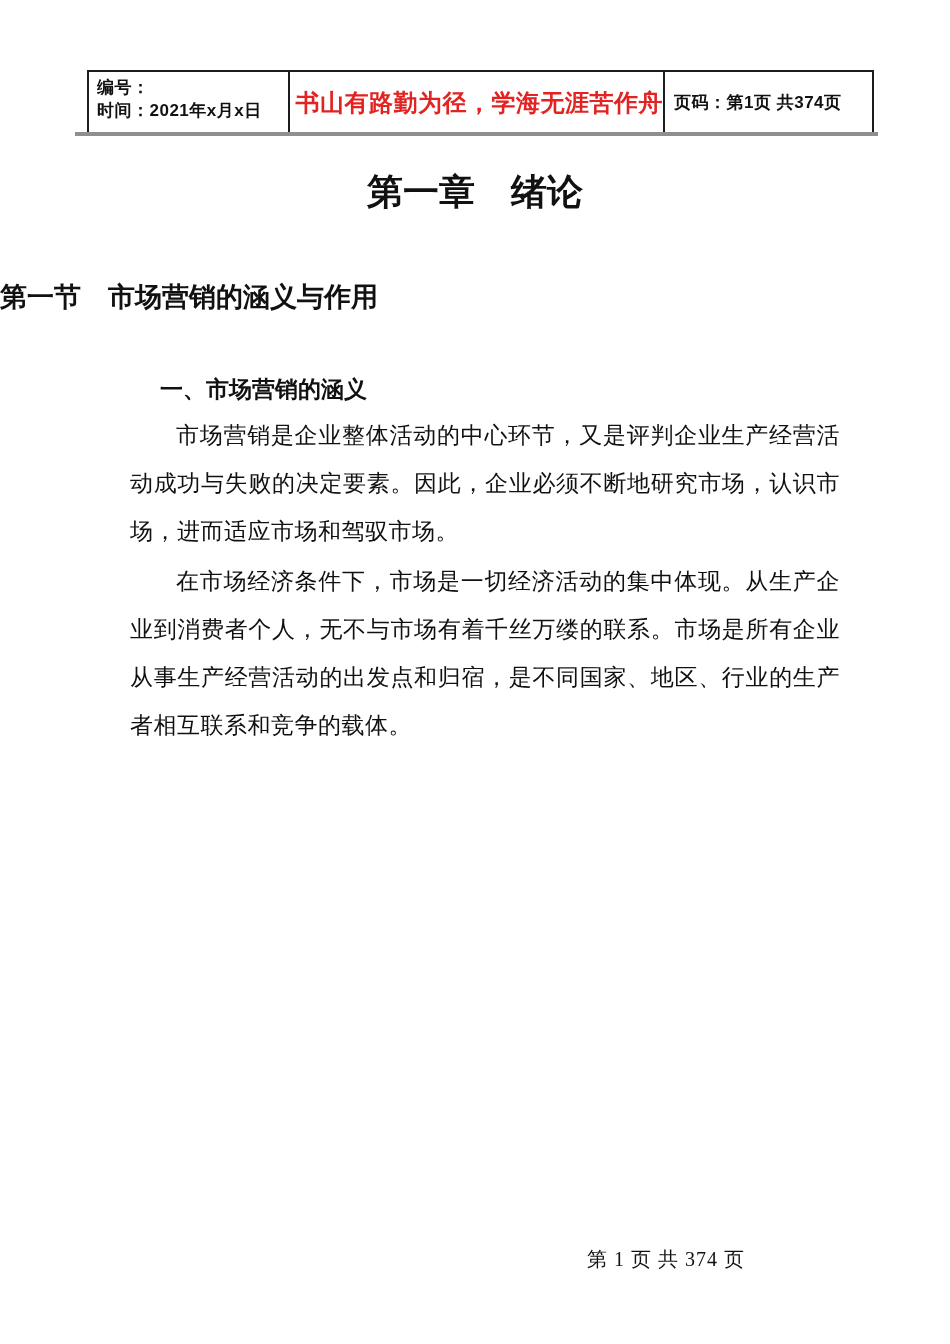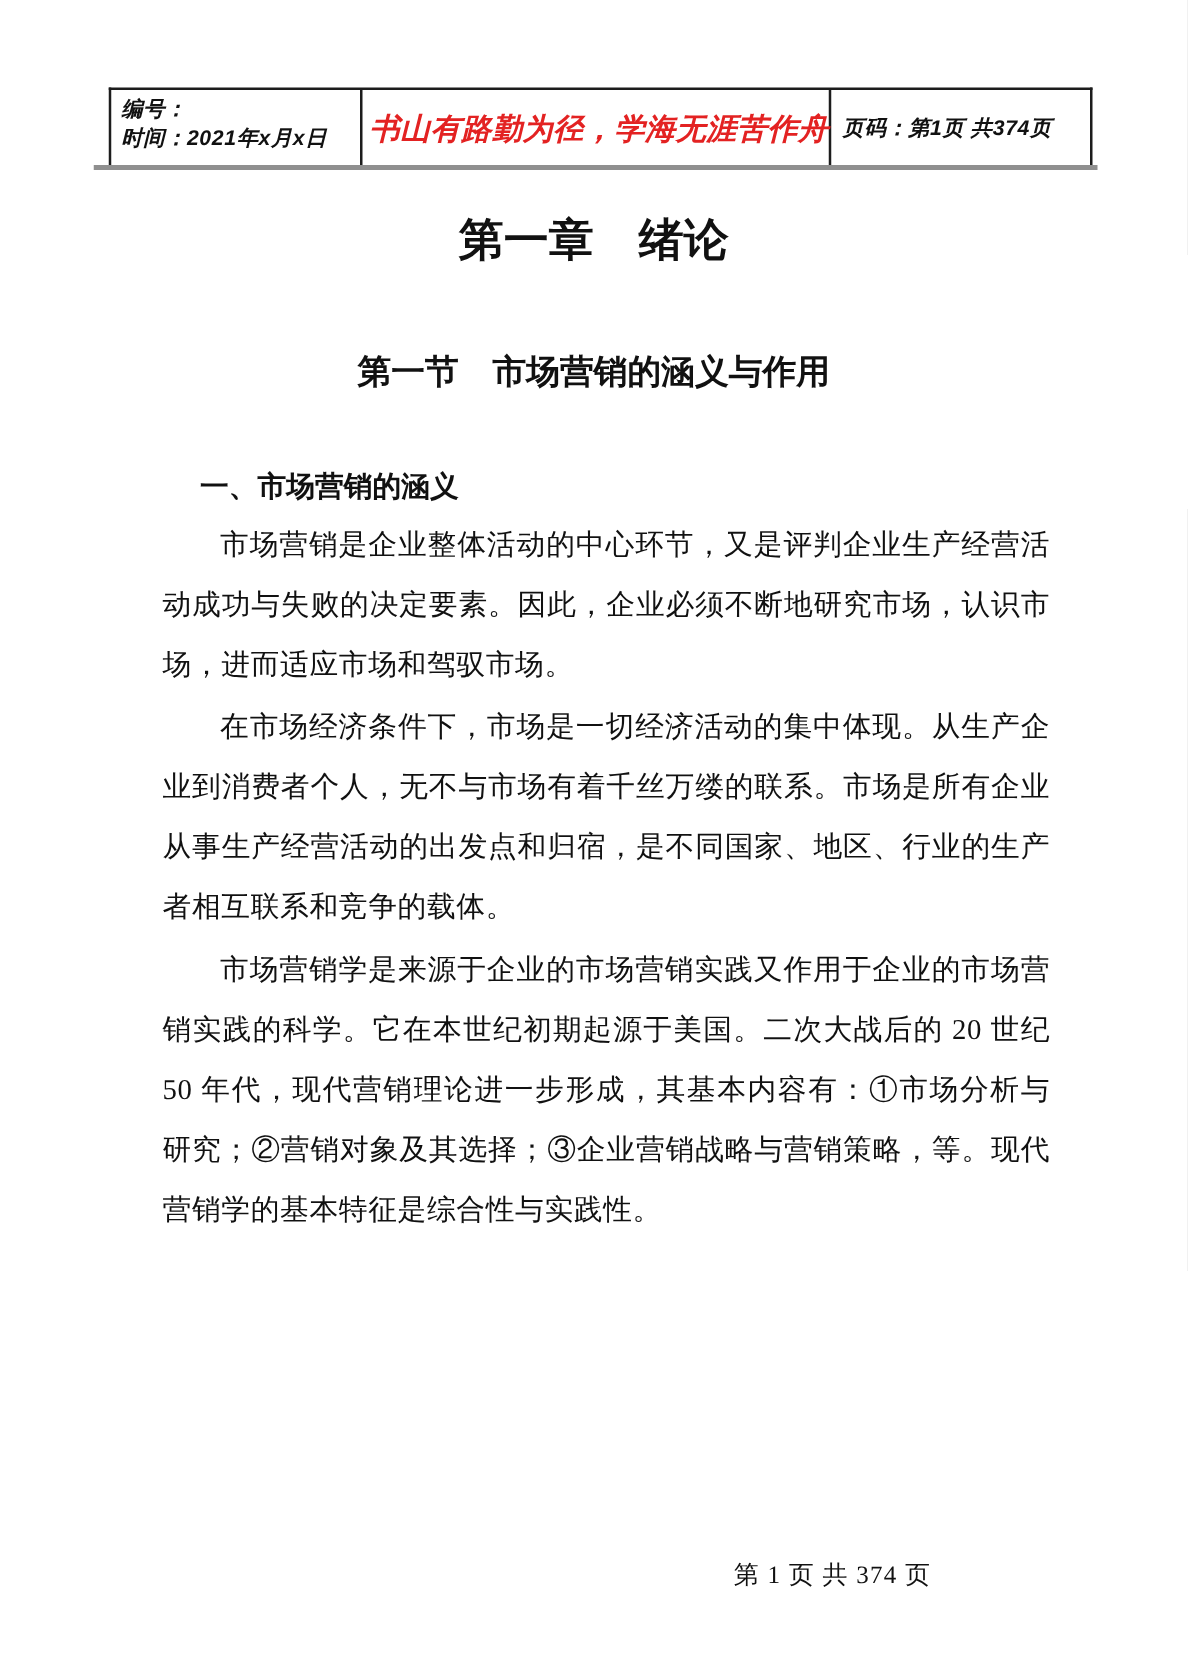--- a/index.html
+++ b/index.html
@@ -18,21 +18,20 @@
   
   .header-table {
     position: absolute;
     left: 87px; top: 70px;
     width: 787px; height: 63px;
     display: flex;
     border-top: 2px solid #1c1c1c;
     border-left: 2px solid #1c1c1c;
     border-right: 2px solid #1c1c1c;
     font-family: "Liberation Sans", "DejaVu Sans", sans-serif;
-    font-style: italic;
   }
   .header-cell { height: 100%; }
   .cell-meta {
     width: 201px;
     border-right: 2px solid #1c1c1c;
     padding: 4px 0 0 8px;
     font-size: 17px;
     font-weight: bold;
     line-height: 23px;
     letter-spacing: 0.5px;
@@ -67,21 +66,21 @@
     left: 0; top: 168px;
     width: 100%;
     text-align: center;
     font-size: 36px;
     font-weight: bold;
   }
   .section-title {
     position: absolute;
     left: 0; top: 279px;
     width: 100%;
-    text-align: center;
+    text-align: left;
     font-size: 27px;
     font-weight: bold;
   }
   .sub-heading {
     position: absolute;
     left: 160px; top: 374px;
     font-size: 23px;
     font-weight: bold;
     font-family: "Liberation Sans", "DejaVu Sans", sans-serif;
   }
@@ -130,18 +129,17 @@
 
   <div class="chapter-title">第一章　绪论</div>
 
   <div class="section-title">第一节　市场营销的涵义与作用</div>
 
   <div class="sub-heading">一、市场营销的涵义</div>
 
   <div class="body-text">
     <p>市场营销是企业整体活动的中心环节，又是评判企业生产经营活动成功与失败的决定要素。因此，企业必须不断地研究市场，认识市场，进而适应市场和驾驭市场。</p>
     <p>在市场经济条件下，市场是一切经济活动的集中体现。从生产企业到消费者个人，无不与市场有着千丝万缕的联系。市场是所有企业从事生产经营活动的出发点和归宿，是不同国家、地区、行业的生产者相互联系和竞争的载体。</p>
-    <p>市场营销学是来源于企业的市场营销实践又作用于企业的市场营销实践的科学。它在本世纪初期起源于美国。二次大战后的 20 世纪50 年代，现代营销理论进一步形成，其基本内容有：①市场分析与研究；②营销对象及其选择；③企业营销战略与营销策略，等。现代营销学的基本特征是综合性与实践性。</p>
   </div>
 
   <div class="page-footer">第 1 页 共 374 页</div>
 
 </div>
 
 </body></html>

